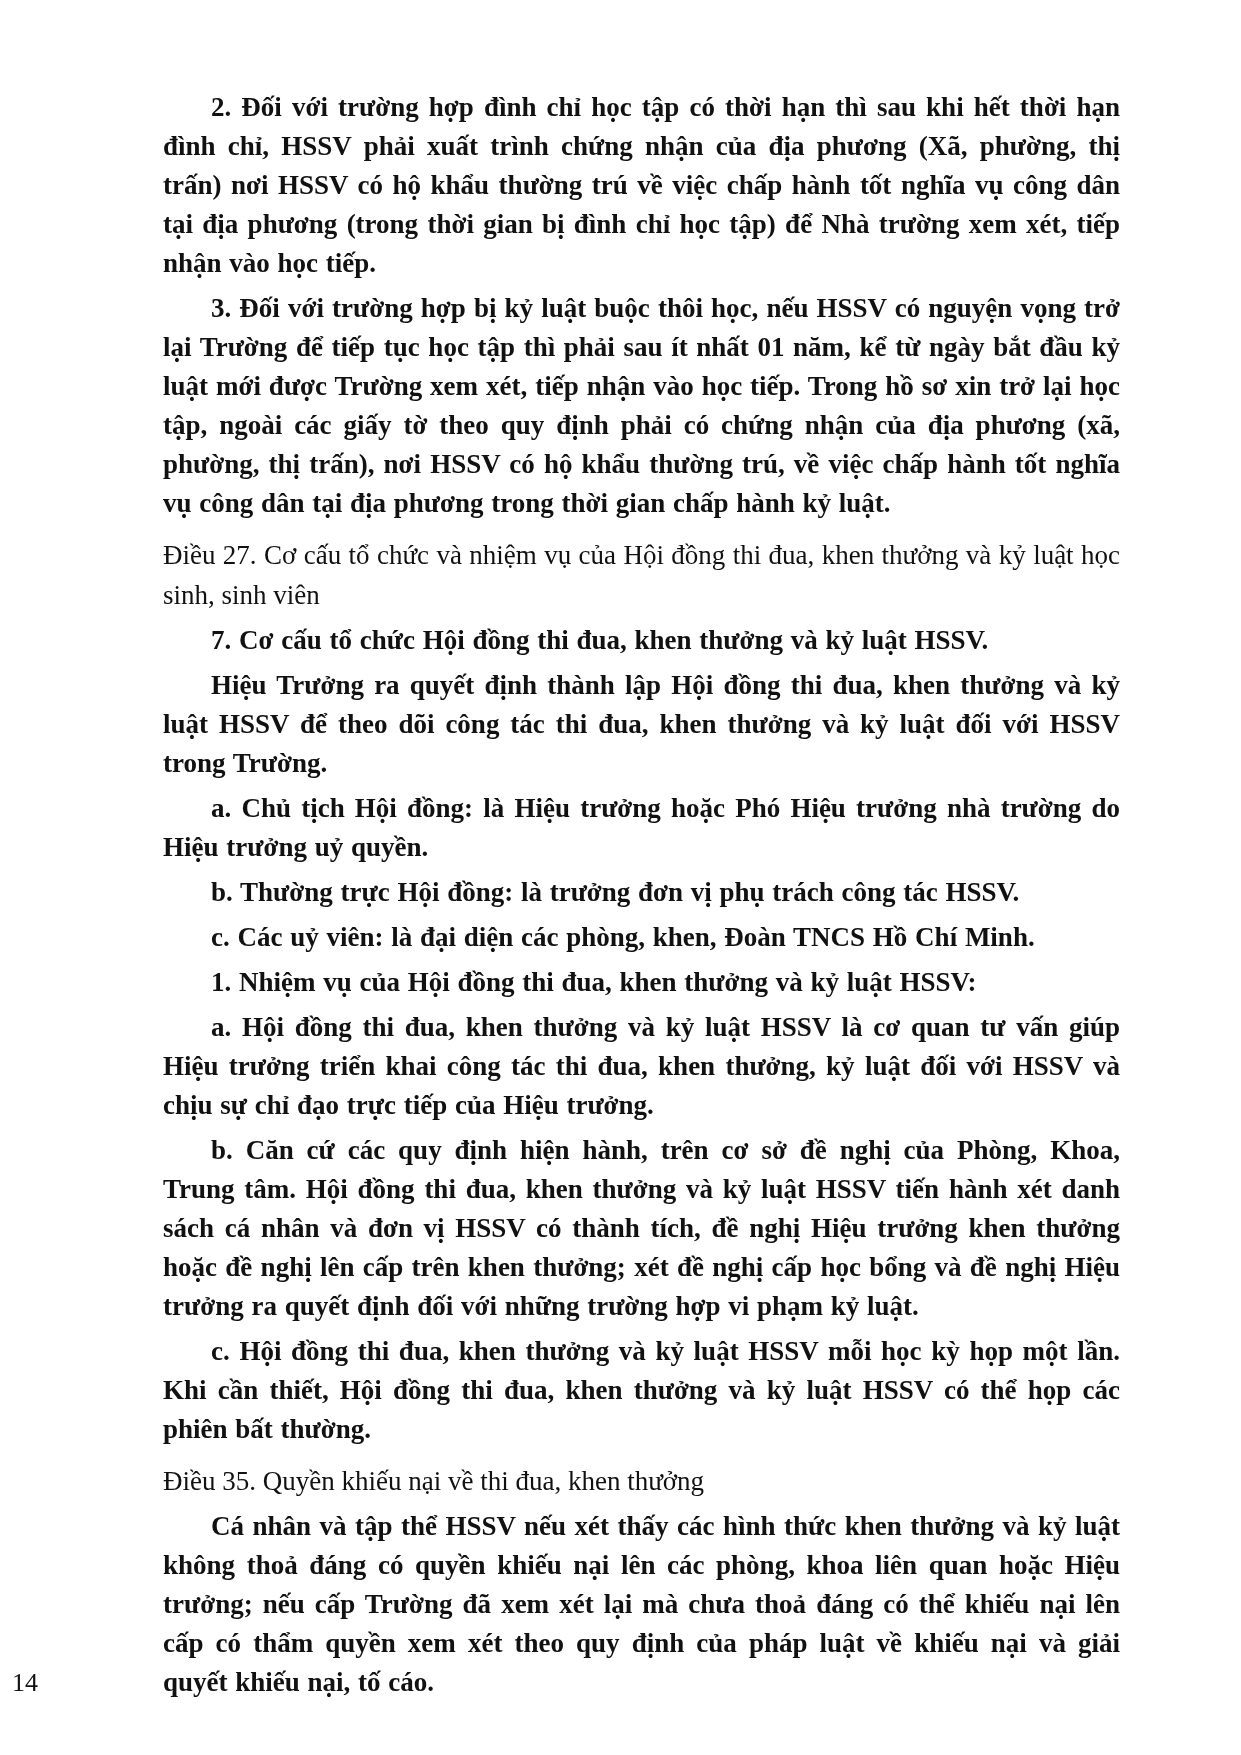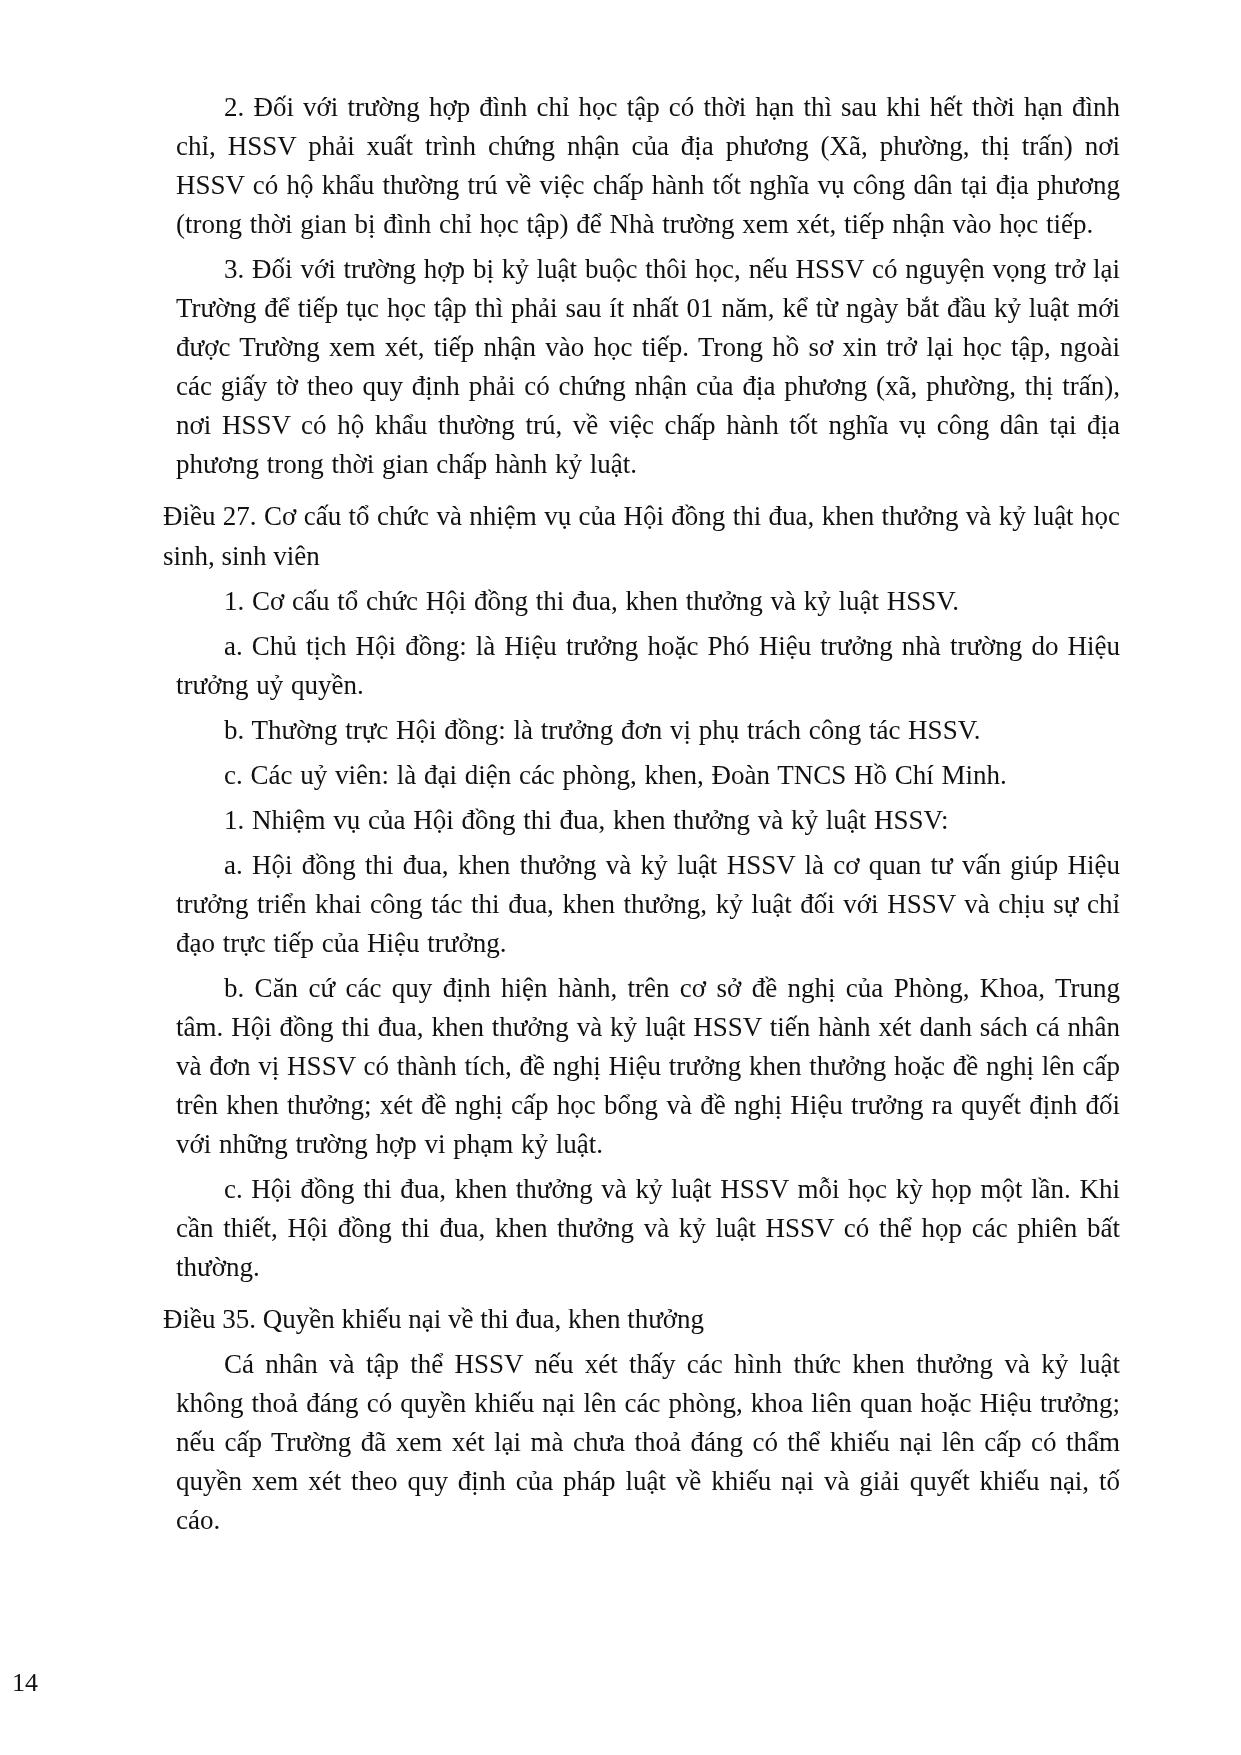--- a/index.html
+++ b/index.html
@@ -13,26 +13,27 @@
     height: 1755px;
     margin: 0 auto;
     background: #ffffff;
     box-sizing: border-box;
     padding: 88px 121px 0 163px;
     font-family: "Liberation Serif", "DejaVu Serif", serif;
     color: #111111;
     overflow: hidden;
   }
   .body-par {
-    margin: 6px 0 0 13px;
+    margin: 6px 0 0 0;
     font-size: 27px;
     line-height: 39px;
     text-align: justify;
     text-indent: 48px;
     word-spacing: 1px;
+    font-weight: bold;
   }
   .body-par:first-child {
     margin-top: 0;
   }
   .heading {
     margin: 12px 0 0 0;
     font-size: 27px;
     line-height: 40px;
     font-weight: normal;
     text-align: justify;
@@ -53,22 +54,23 @@
 <body>
 
 <div class="page">
 
   <p class="body-par">2. Đối với trường hợp đình chỉ học tập có thời hạn thì sau khi hết thời hạn đình chỉ, HSSV phải xuất trình chứng nhận của địa phương (Xã, phường, thị trấn) nơi HSSV có hộ khẩu thường trú về việc chấp hành tốt nghĩa vụ công dân tại địa phương (trong thời gian bị đình chỉ học tập) để Nhà trường xem xét, tiếp nhận vào học tiếp.</p>
 
   <p class="body-par">3. Đối với trường hợp bị kỷ luật buộc thôi học, nếu HSSV có nguyện vọng trở lại Trường để tiếp tục học tập thì phải sau ít nhất 01 năm, kể từ ngày bắt đầu kỷ luật mới được Trường xem xét, tiếp nhận vào học tiếp. Trong hồ sơ xin trở lại học tập, ngoài các giấy tờ theo quy định phải có chứng nhận của địa phương (xã, phường, thị trấn), nơi HSSV có hộ khẩu thường trú, về việc chấp hành tốt nghĩa vụ công dân tại địa phương trong thời gian chấp hành kỷ luật.</p>
 
   <h2 class="heading">Điều 27. Cơ cấu tổ chức và nhiệm vụ của Hội đồng thi đua, khen thưởng và kỷ luật học sinh, sinh viên</h2>
 
-  <p class="body-par">1. Cơ cấu tổ chức Hội đồng thi đua, khen thưởng và kỷ luật HSSV.</p>
+  <p class="body-par">7. Cơ cấu tổ chức Hội đồng thi đua, khen thưởng và kỷ luật HSSV.</p>
 
+  <p class="body-par">Hiệu Trưởng ra quyết định thành lập Hội đồng thi đua, khen thưởng và kỷ luật HSSV để theo dõi công tác thi đua, khen thưởng và kỷ luật đối với HSSV trong Trường.</p>
 
   <p class="body-par">a. Chủ tịch Hội đồng: là Hiệu trưởng hoặc Phó Hiệu trưởng nhà trường do Hiệu trưởng uỷ quyền.</p>
 
   <p class="body-par">b. Thường trực Hội đồng: là trưởng đơn vị phụ trách công tác HSSV.</p>
 
   <p class="body-par">c. Các uỷ viên: là đại diện các phòng, khen, Đoàn TNCS Hồ Chí Minh.</p>
 
   <p class="body-par">1. Nhiệm vụ của Hội đồng thi đua, khen thưởng và kỷ luật HSSV:</p>
 
   <p class="body-par">a. Hội đồng thi đua, khen thưởng và kỷ luật HSSV là cơ quan tư vấn giúp Hiệu trưởng triển khai công tác thi đua, khen thưởng, kỷ luật đối với HSSV và chịu sự chỉ đạo trực tiếp của Hiệu trưởng.</p>

